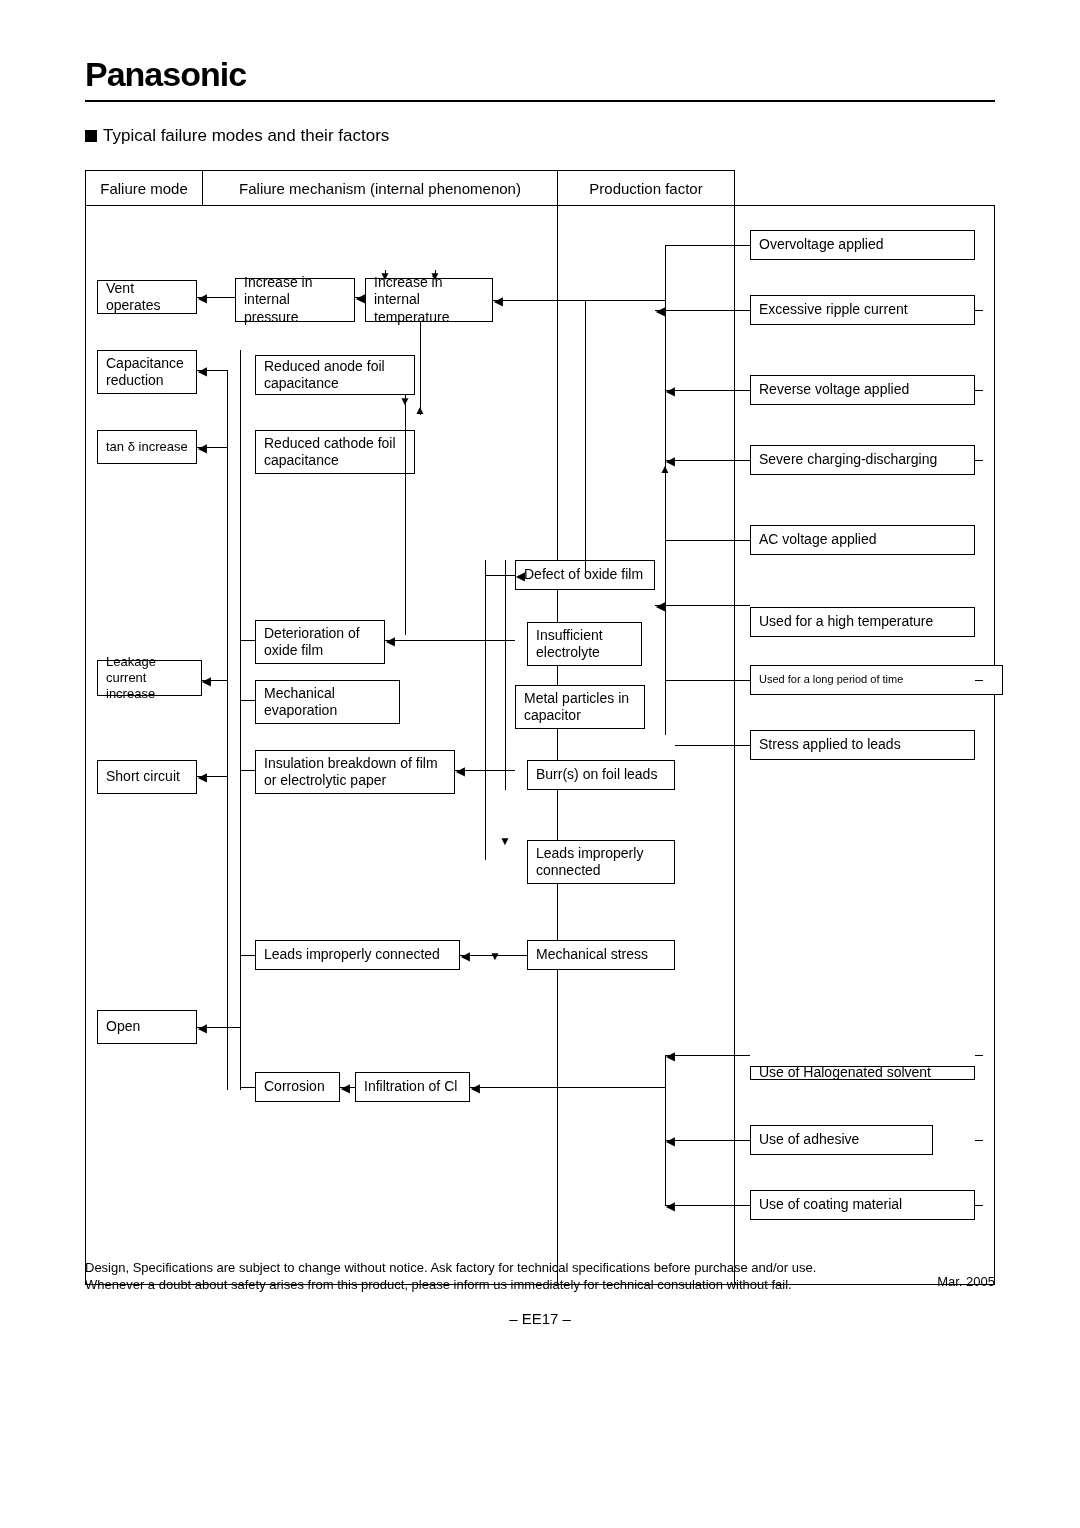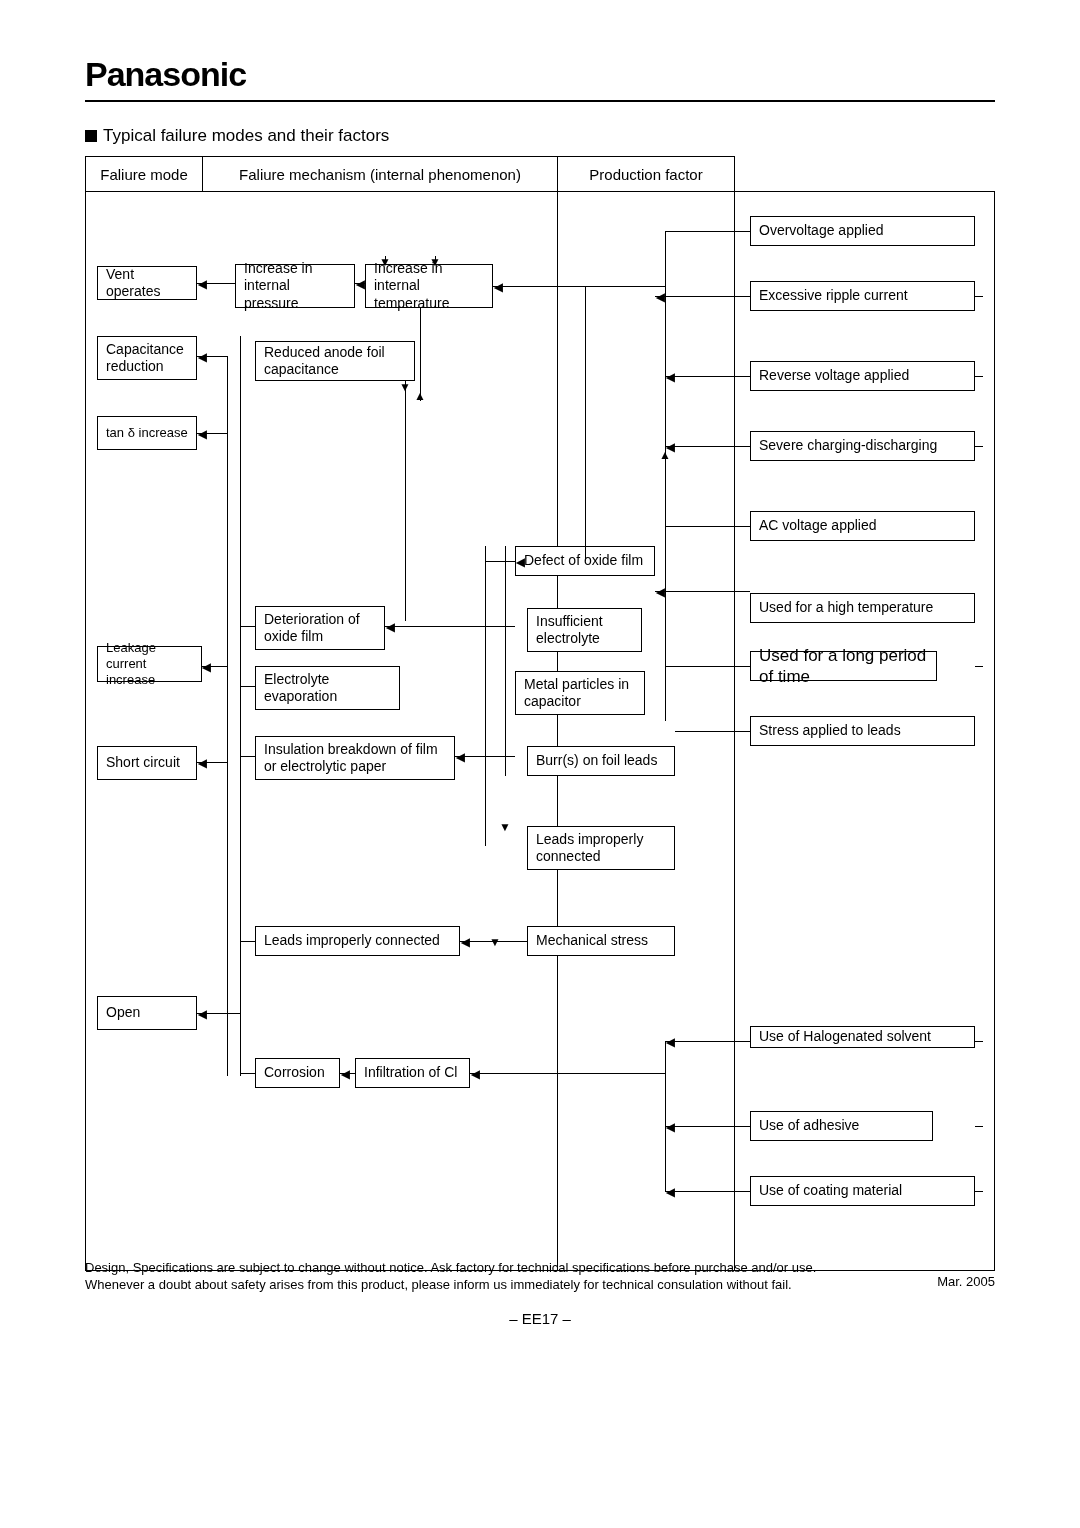--- a/index.html
+++ b/index.html
@@ -43,21 +43,21 @@
     display: inline-block;
     width: 12px;
     height: 12px;
     background: #000;
     margin-right: 6px;
     vertical-align: -1px;
   }
 
   .diagram {
     position: relative;
-    margin-top: 10px;
+    margin-top: 24px;
     width: 910px;
     height: 1115px;
   }
 
   
   .hdr { position: absolute; border: 1px solid #000; height: 36px; top: 0; display: flex; align-items: center; justify-content: center; font-size: 15px; }
   .hdr.c1 { left: 0;    width: 118px; }
   .hdr.c2 { left: 117px;width: 356px; }
   .hdr.c3 { left: 472px;width: 178px; }
   .hdr.c4 { left: 649px;width: 261px; }
@@ -134,43 +134,44 @@
     <div class="node" style="left:12px;top:110px;width:100px;height:34px">Vent operates</div>
     <div class="node" style="left:12px;top:180px;width:100px;height:44px">Capacitance reduction</div>
     <div class="node" style="left:12px;top:260px;width:100px;height:34px;font-size:13px">tan δ increase</div>
     <div class="node" style="left:12px;top:490px;width:105px;height:36px;font-size:13px">Leakage current increase</div>
     <div class="node" style="left:12px;top:590px;width:100px;height:34px">Short circuit</div>
     <div class="node" style="left:12px;top:840px;width:100px;height:34px">Open</div>
 
     <div class="node" style="left:150px;top:108px;width:120px;height:44px">Increase in internal pressure</div>
     <div class="node" style="left:280px;top:108px;width:128px;height:44px">Increase in internal temperature</div>
     <div class="node" style="left:170px;top:185px;width:160px;height:40px">Reduced anode foil capacitance</div>
+    <div class="node" style="left:170px;top:260px;width:160px;height:44px">Reduced cathode foil capacitance</div>
     <div class="node" style="left:170px;top:450px;width:130px;height:44px">Deterioration of oxide film</div>
-    <div class="node" style="left:170px;top:510px;width:145px;height:44px">Electrolyte evaporation</div>
+    <div class="node" style="left:170px;top:510px;width:145px;height:44px">Mechanical evaporation</div>
     <div class="node" style="left:170px;top:580px;width:200px;height:44px">Insulation breakdown of film or electrolytic paper</div>
     <div class="node" style="left:170px;top:770px;width:205px;height:30px">Leads improperly connected</div>
     <div class="node" style="left:170px;top:902px;width:85px;height:30px">Corrosion</div>
     <div class="node" style="left:270px;top:902px;width:115px;height:30px">Infiltration of Cl</div>
 
     <div class="node" style="left:430px;top:390px;width:140px;height:30px">Defect of oxide film</div>
     <div class="node" style="left:442px;top:452px;width:115px;height:44px">Insufficient electrolyte</div>
     <div class="node" style="left:430px;top:515px;width:130px;height:44px">Metal particles in capacitor</div>
     <div class="node" style="left:442px;top:590px;width:148px;height:30px">Burr(s) on foil leads</div>
     <div class="node" style="left:442px;top:670px;width:148px;height:44px">Leads improperly connected</div>
     <div class="node" style="left:442px;top:770px;width:148px;height:30px">Mechanical stress</div>
 
     <div class="node" style="left:665px;top:60px;width:225px;height:30px">Overvoltage applied</div>
     <div class="node" style="left:665px;top:125px;width:225px;height:30px">Excessive ripple current</div>
     <div class="node" style="left:665px;top:205px;width:225px;height:30px">Reverse voltage applied</div>
     <div class="node" style="left:665px;top:275px;width:225px;height:30px">Severe charging-discharging</div>
     <div class="node" style="left:665px;top:355px;width:225px;height:30px">AC voltage applied</div>
     <div class="node" style="left:665px;top:437px;width:225px;height:30px">Used for a high temperature</div>
-    <div class="node" style="left:665px;top:495px;width:187px;height:30px;font-size:17px">Used for a long period of time</div>
+    <div class="node" style="left:665px;top:495px;width:253px;height:30px;font-size:11px">Used for a long period of time</div>
     <div class="node" style="left:665px;top:560px;width:225px;height:30px">Stress applied to leads</div>
-    <div class="node" style="left:665px;top:870px;width:225px;height:22px">Use of Halogenated solvent</div>
+    <div class="node" style="left:665px;top:896px;width:225px;height:14px">Use of Halogenated solvent</div>
     <div class="node" style="left:665px;top:955px;width:183px;height:30px">Use of adhesive</div>
     <div class="node" style="left:665px;top:1020px;width:225px;height:30px">Use of coating material</div>
 
     <div class="hline" style="left:112px;top:127px;width:38px"></div>
     <div class="tri l" style="left:122px;top:128px">◀</div>
 
     <div class="hline" style="left:270px;top:127px;width:10px"></div>
     <div class="tri l" style="left:280px;top:128px">◀</div>
 
     <div class="vline" style="left:300px;top:100px;height:8px"></div>

